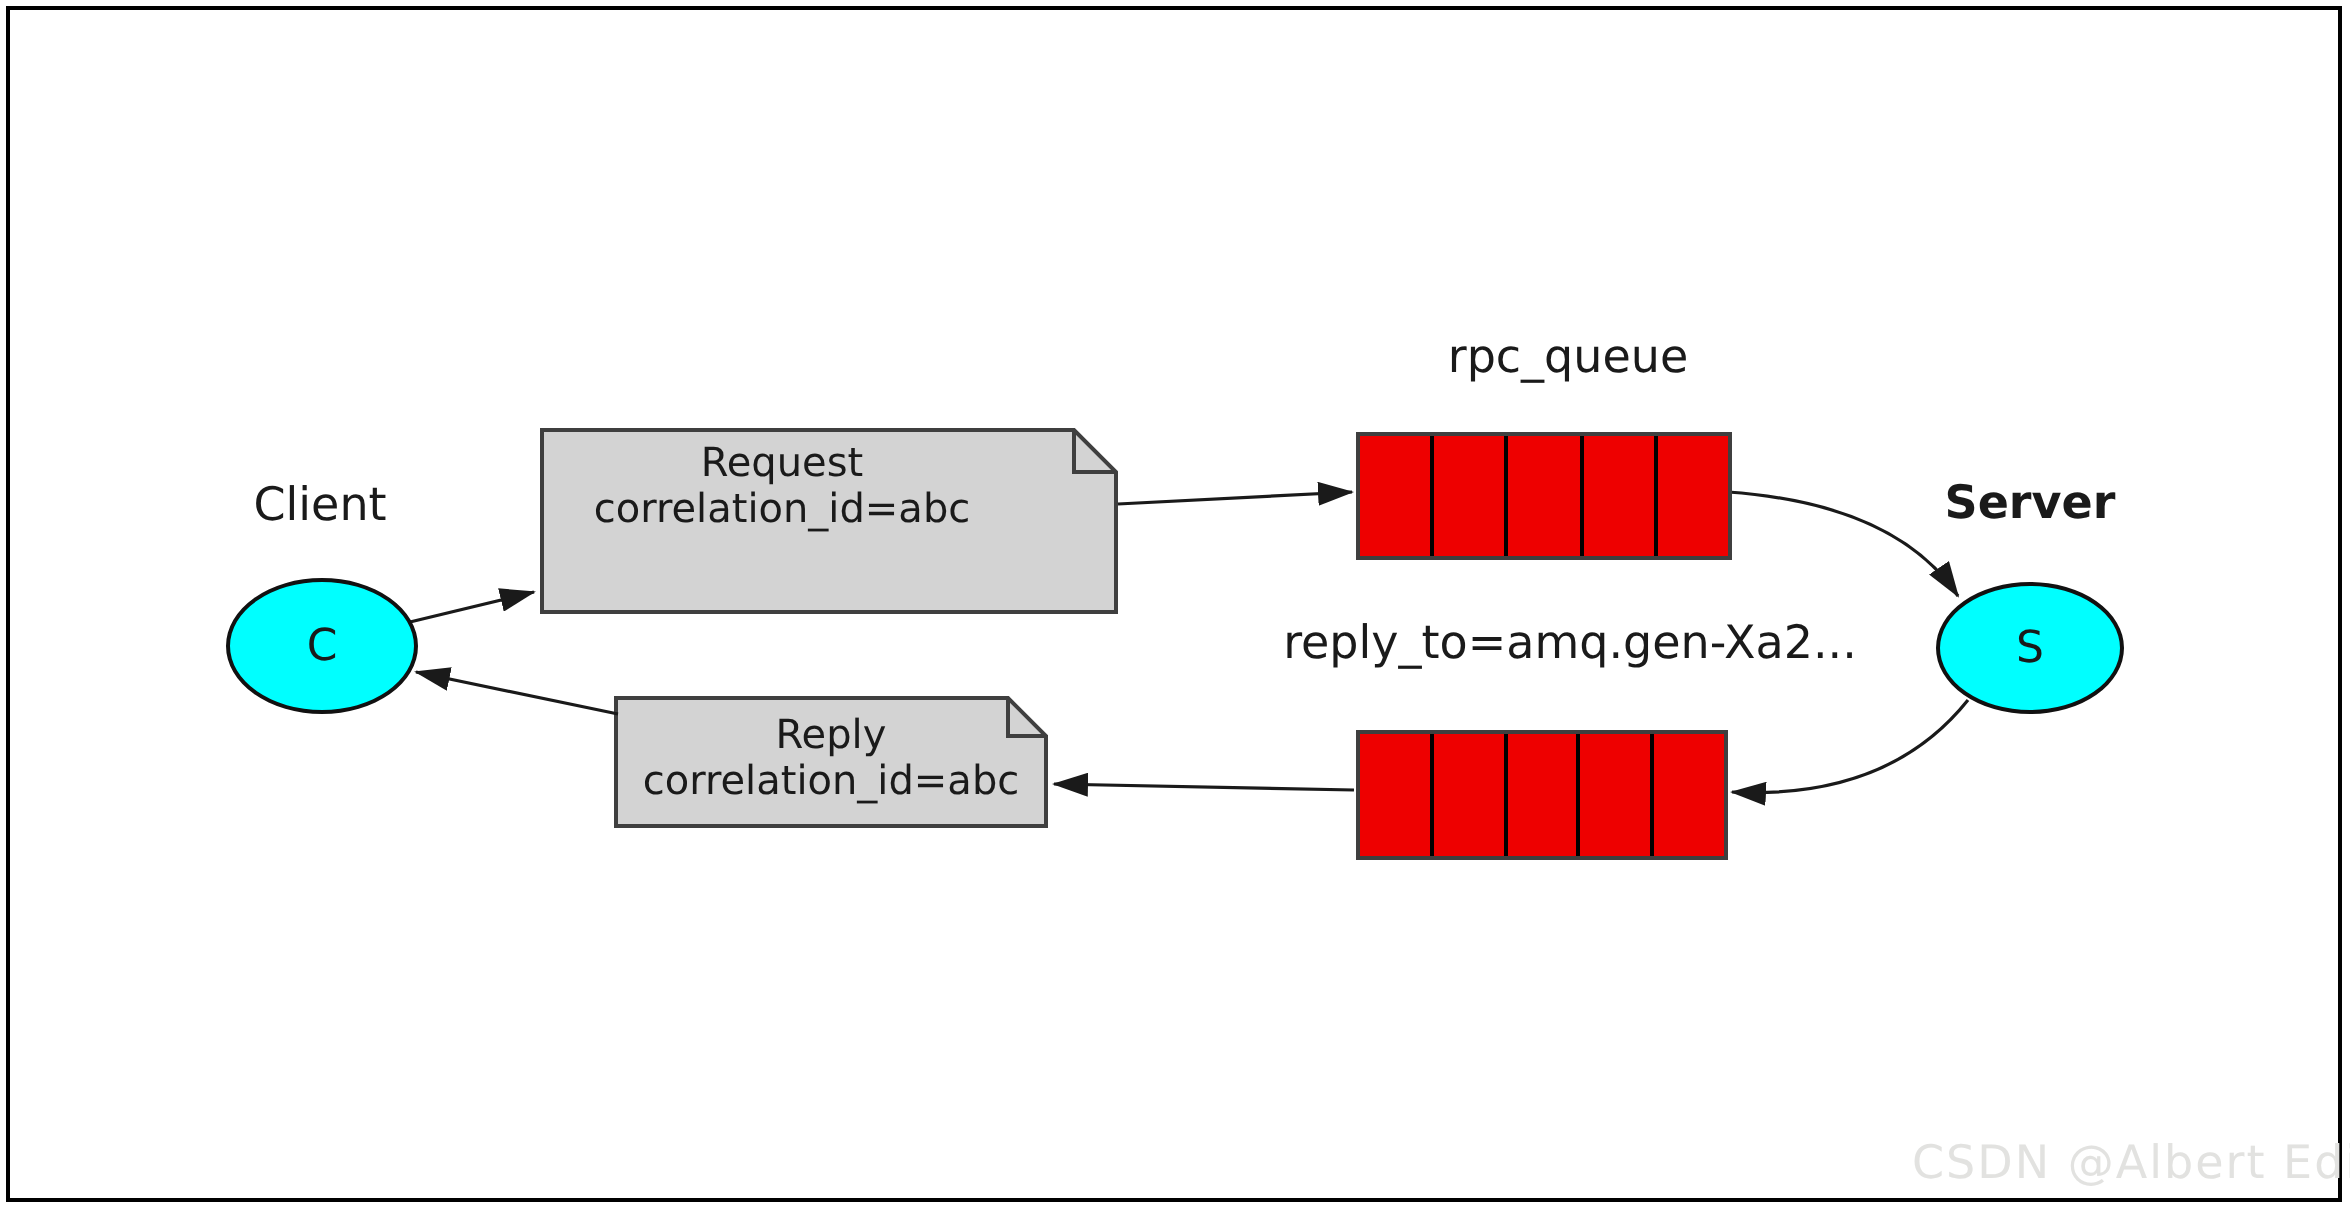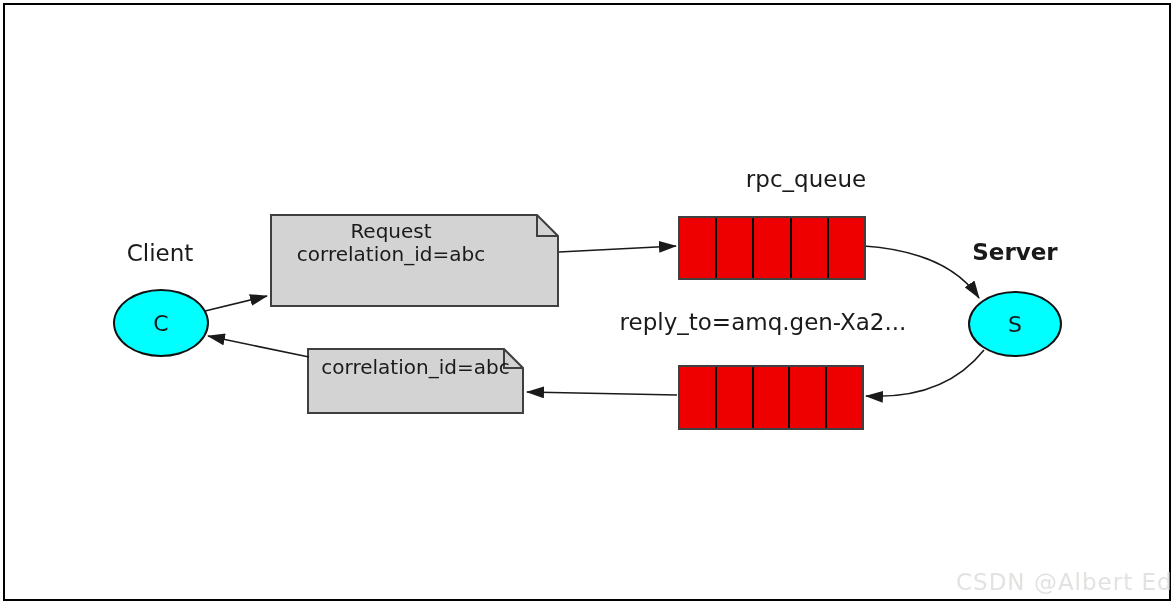--- a/index.html
+++ b/index.html
@@ -43,28 +43,29 @@
   <path d="M205,311 L267,296" fill="none" stroke="#1a1a1a" stroke-width="1.6" marker-end="url(#ah)"></path>
   <path d="M559,252 L676,246" fill="none" stroke="#1a1a1a" stroke-width="1.6" marker-end="url(#ah)"></path>
   <path d="M864,246 Q948,252 979,298" fill="none" stroke="#1a1a1a" stroke-width="1.6" marker-end="url(#ah)"></path>
   <path d="M984,350 Q944,400 866,396" fill="none" stroke="#1a1a1a" stroke-width="1.6" marker-end="url(#ah)"></path>
   <path d="M677,395 L527,392" fill="none" stroke="#1a1a1a" stroke-width="1.6" marker-end="url(#ah)"></path>
   <path d="M309,357 L208,336" fill="none" stroke="#1a1a1a" stroke-width="1.6" marker-end="url(#ah)"></path>
 </svg>
 
 <div class="label" style="left:100px;top:240px;width:120px;">Client</div>
 <div class="label" style="left:955px;top:239px;width:120px;font-weight:bold;">Server</div>
-<div class="label" style="left:696px;top:166px;width:220px;">rpc_queue</div>
-<div class="label" style="left:593px;top:309px;width:340px;">reply_to=amq.gen-Xa2...</div>
+<div class="label" style="left:674px;top:166px;width:220px;">rpc_queue</div>
+<div class="label" style="left:615px;top:309px;width:340px;">reply_to=amq.gen-Xa2...</div>
 
 <div class="note-text" style="left:271px;top:220px;width:240px;">
   <div>Request</div>
   <div>correlation_id=abc</div>
 </div>
 <div class="note-text" style="left:308px;top:356px;width:215px;">
+  <div>Reply</div>
   <div>correlation_id=abc</div>
 </div>
 
 <div class="queue" style="left:678px;top:216px;width:184px;height:60px;">
   <div class="qcell"></div>
 <div class="qcell"></div>
     <div class="qcell"></div>
     <div class="qcell"></div>
     <div class="qcell"></div>
   </div>

